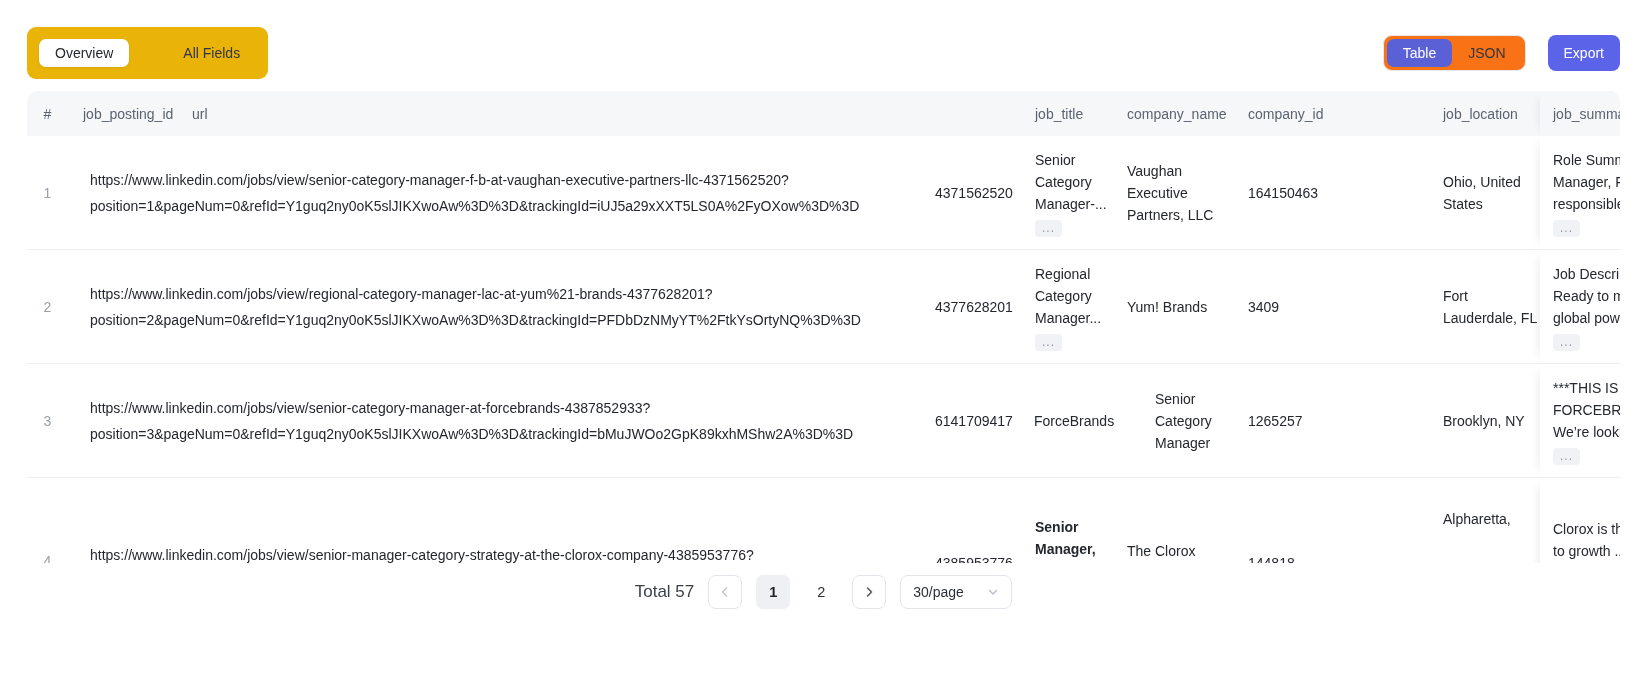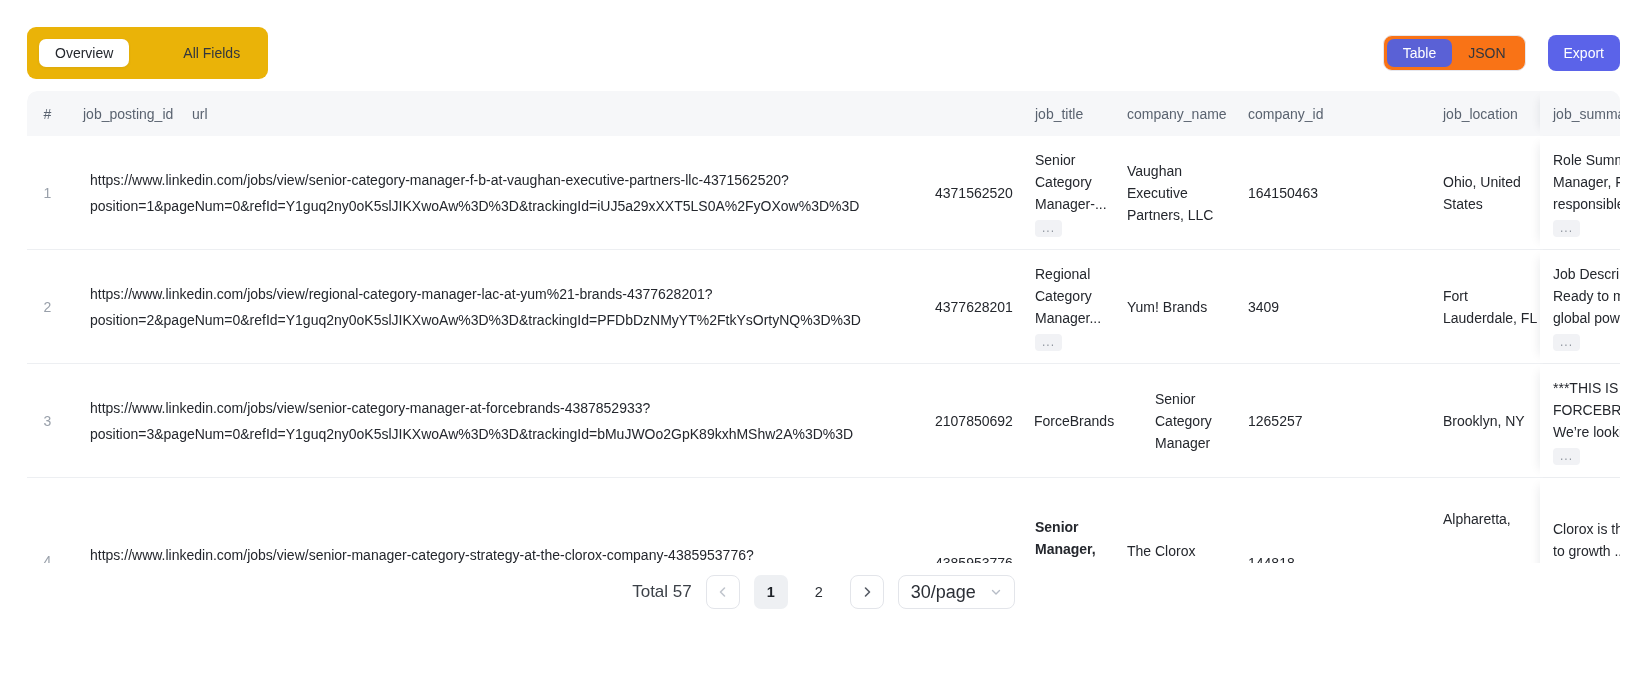--- a/index.html
+++ b/index.html
@@ -75,21 +75,21 @@
   
   .pagination { margin-top:12px; display:flex; align-items:center; justify-content:center; gap:14px; }
   .total { font-size:17px; color:#3c4148; }
   .pg-btn { width:34px; height:34px; background:#fff; border:1px solid #e3e5ea; border-radius:8px;
             display:flex; align-items:center; justify-content:center; cursor:pointer; }
   .pg-num { min-width:34px; height:34px; border:none; background:transparent; font-size:14.5px; color:#2c3036;
             border-radius:7px; cursor:pointer; font-family:inherit; }
   .pg-num.active { background:#eef0f3; font-weight:bold; color:#1e2228; }
   .page-size { height:34px; min-width:112px; border:1px solid #e3e5ea; border-radius:8px; background:#fff;
                display:flex; align-items:center; justify-content:space-between; padding:0 12px; gap:14px;
-               font-size:18px; color:#2b2f36; cursor:pointer; }
+               font-size:14px; color:#2b2f36; cursor:pointer; }
   svg.chev { display:block; }
 </style>
 </head>
 <body>
 
 <div class="wrap">
 
 
   <div class="toolbar">
     <div class="seg gray">
@@ -158,21 +158,21 @@
             <div class="sline">global pow</div>
             <button class="more-btn">...</button>
           </div>
         </div>
         <div class="trow">
           <div class="cell c0 idx">3</div>
           <div class="cell c1">
             <div class="uline">https://www.linkedin.com/jobs/view/senior-category-manager-at-forcebrands-4387852933?</div>
             <div class="uline">position=3&amp;pageNum=0&amp;refId=Y1guq2ny0oK5slJIKXwoAw%3D%3D&amp;trackingId=bMuJWOo2GpK89kxhMShw2A%3D%3D</div>
           </div>
-          <div class="cell c2">2107850692</div>
+          <div class="cell c2">6141709417</div>
           <div class="cell c4">ForceBrands</div>
           <div class="cell c3">
             <div class="sline-wrap" style="white-space: normal;">Senior Category Manager</div>
           </div>
           <div class="cell c5">1265257</div>
           <div class="cell c6">Brooklyn, NY</div>
           <div class="cell c7">
             <div class="sline">***THIS IS</div>
             <div class="sline">FORCEBRA</div>
             <div class="sline">We’re looki</div>

